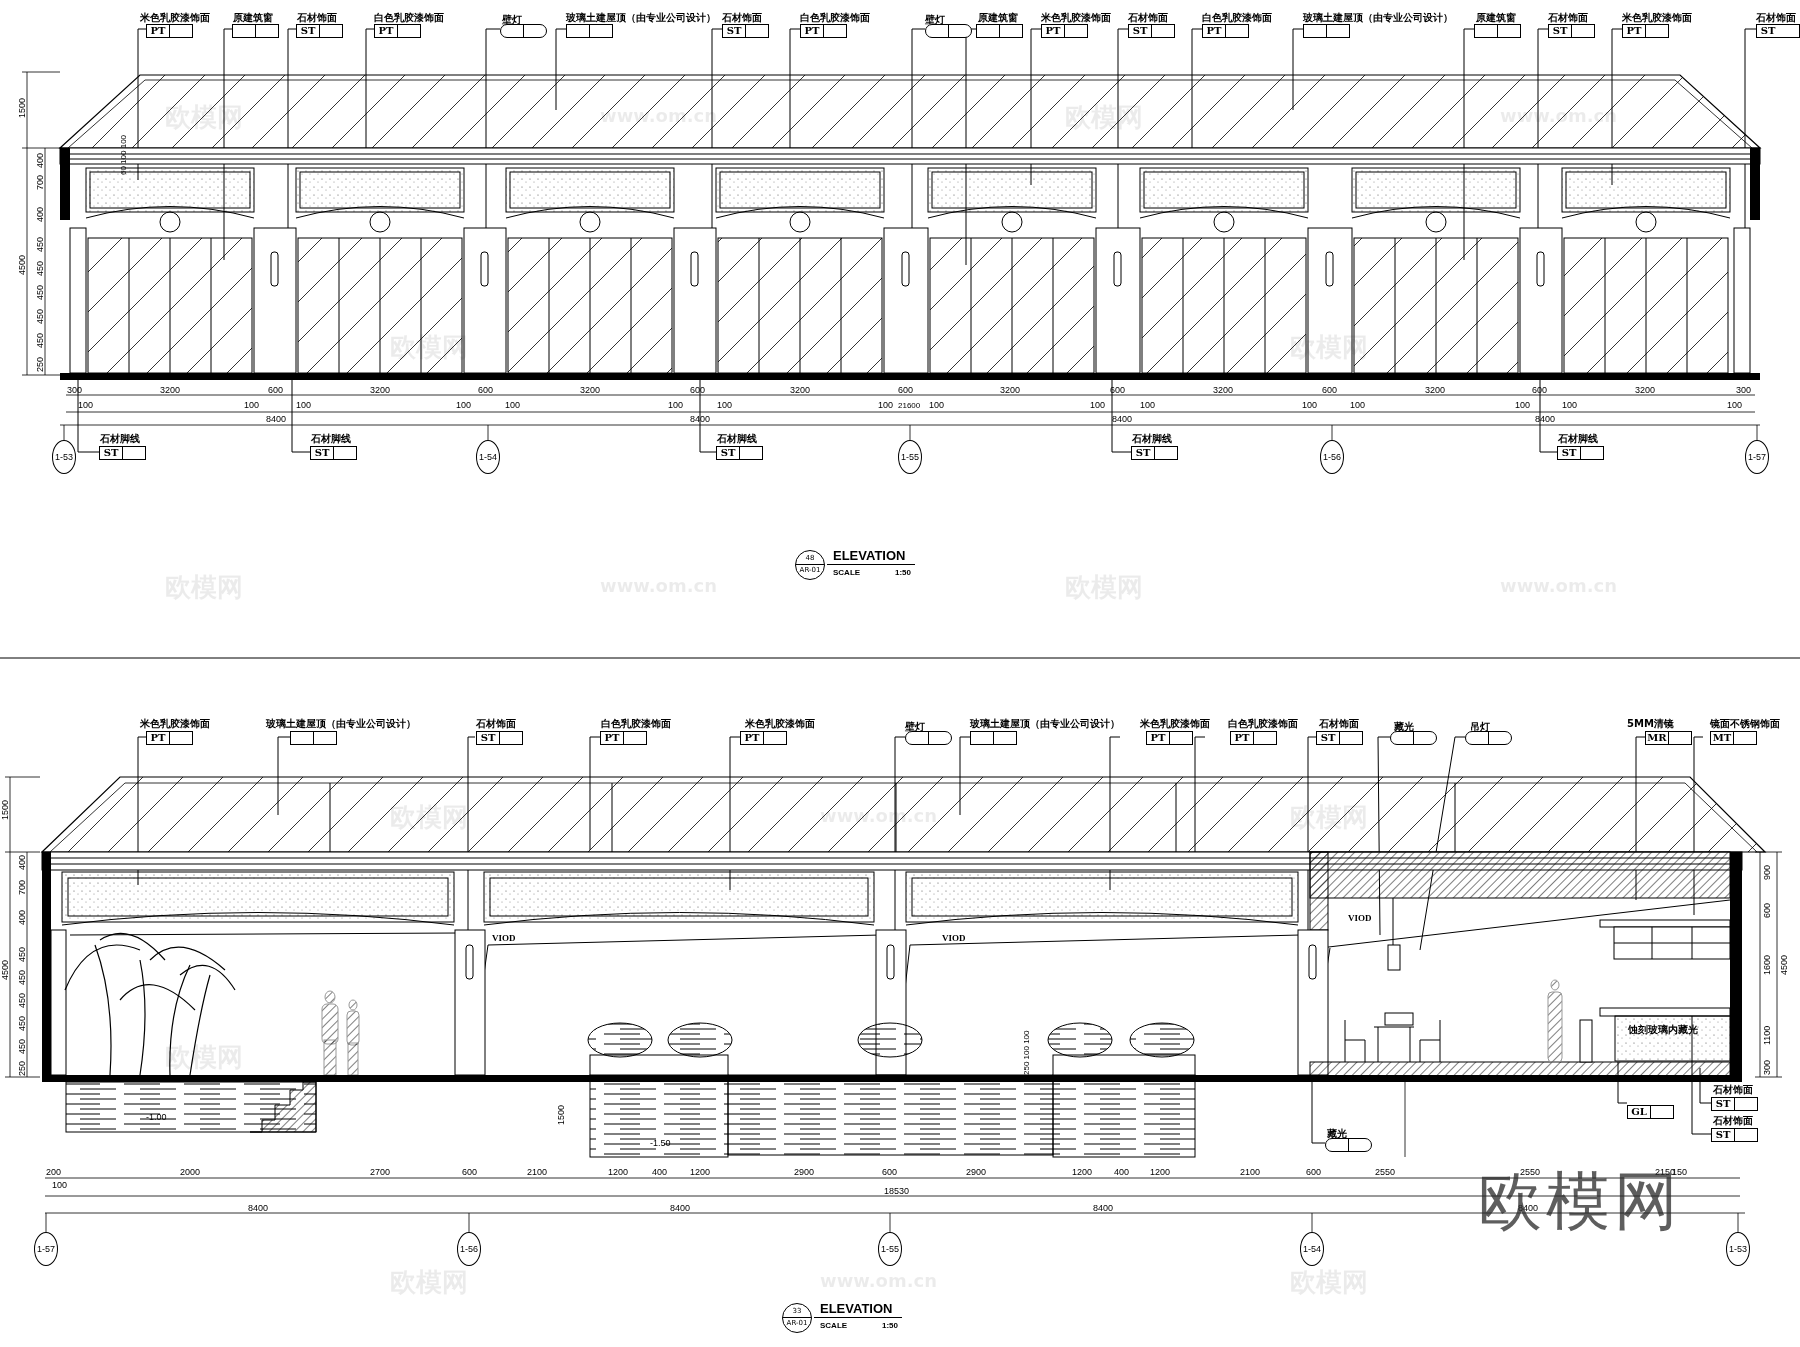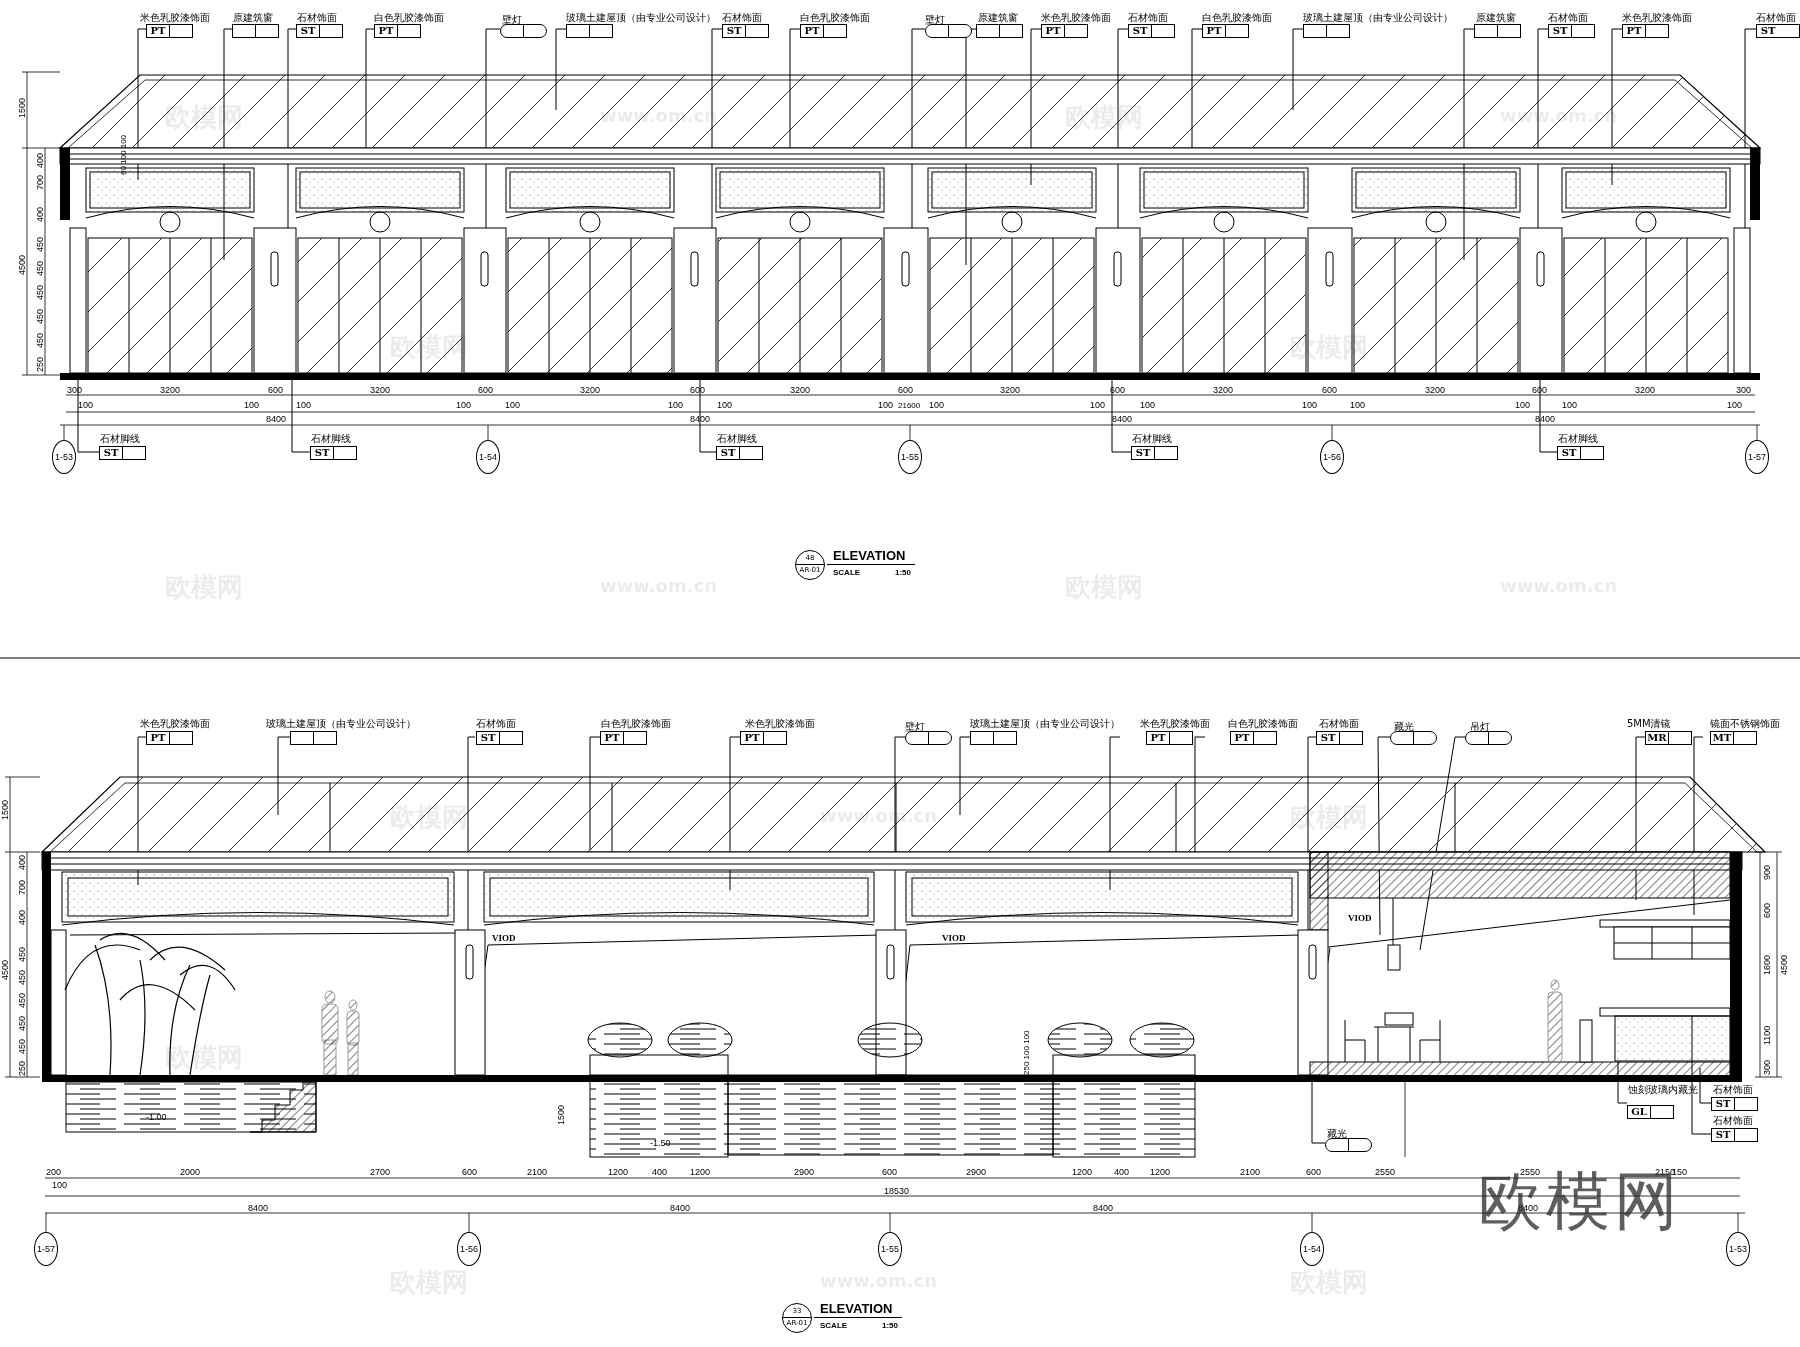--- a/index.html
+++ b/index.html
@@ -1,18 +1,18 @@
 <!DOCTYPE html>
 <html><head>
 <meta charset="utf-8">
 <style>
   html,body{margin:0;padding:0;background:#ffffff;}
   body{width:1800px;height:1347px;position:relative;overflow:hidden;font-family:"DejaVu Sans","Liberation Sans",sans-serif;color:#000;}
   svg{position:absolute;left:0;top:0;}
-  .lbl{position:absolute;font-size:10px;font-weight:normal;white-space:nowrap;line-height:12px;}
+  .lbl{position:absolute;font-size:10px;font-weight:bold;white-space:nowrap;line-height:12px;}
   .tag{position:absolute;height:12px;border:1px solid #000;background:#fff;display:flex;font-family:"DejaVu Serif","Liberation Serif",serif;font-size:10px;font-weight:bold;line-height:12px;}
   .tag span{display:inline-block;width:22px;text-align:center;}
   .tag span+span{border-left:1px solid #000;}
   .tag.pill{border-radius:7px;}
   .dim{position:absolute;font-size:9px;font-family:"Liberation Sans",sans-serif;white-space:nowrap;}
   .vdim{position:absolute;font-size:9px;font-family:"Liberation Sans",sans-serif;transform:rotate(-90deg);transform-origin:left top;white-space:nowrap;}
   .grid{position:absolute;width:22px;height:32px;border:1px solid #000;border-radius:50%;background:#fff;font-size:9px;text-align:center;line-height:32px;font-family:"Liberation Sans",sans-serif;}
   .title-block{position:absolute;}
   .title-circle{position:absolute;width:28px;height:28px;border:1px solid #000;border-radius:50%;font-size:7px;text-align:center;}
   .title-circle .n{position:absolute;top:3px;left:0;right:0;}
@@ -636,21 +636,21 @@
   <div class="tag" style="left:1710px;top:731px">
       <span>MT</span>
       <span></span>
     </div>
 
   <div class="lbl" style="left:1327px;top:1128px">藏光</div>
   <div class="tag pill" style="left:1325px;top:1138px">
       <span></span>
       <span></span>
     </div>
-  <div class="lbl" style="left:1628px;top:1084px">蚀刻玻璃内藏光</div>
+  <div class="lbl" style="left:1628px;top:1024px">蚀刻玻璃内藏光</div>
   <div class="tag" style="left:1627px;top:1105px">
       <span>GL</span>
       <span></span>
     </div>
   <div class="lbl" style="left:1713px;top:1084px">石材饰面</div>
   <div class="tag" style="left:1711px;top:1097px">
       <span>ST</span>
       <span></span>
     </div>
   <div class="lbl" style="left:1713px;top:1115px">石材饰面</div>

